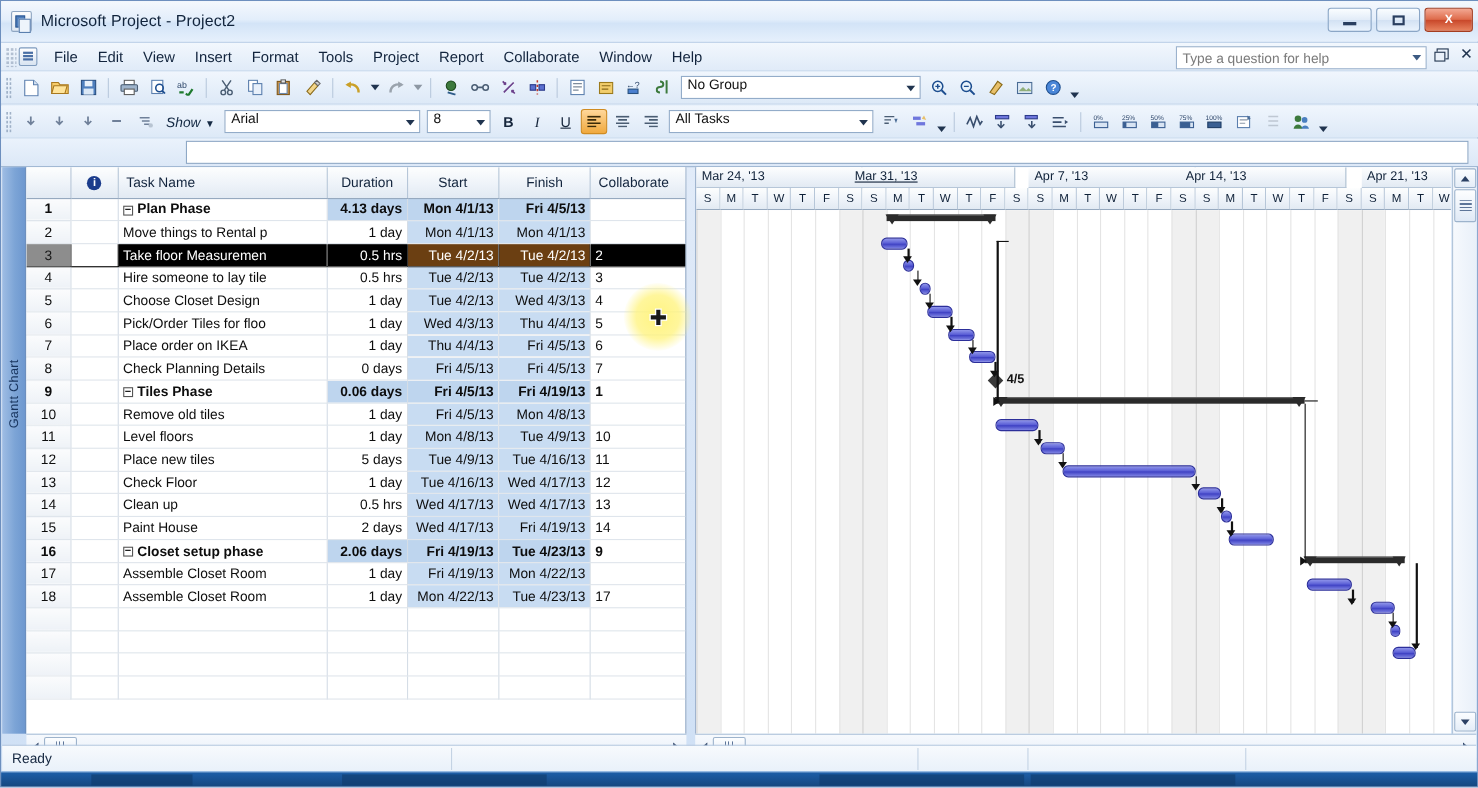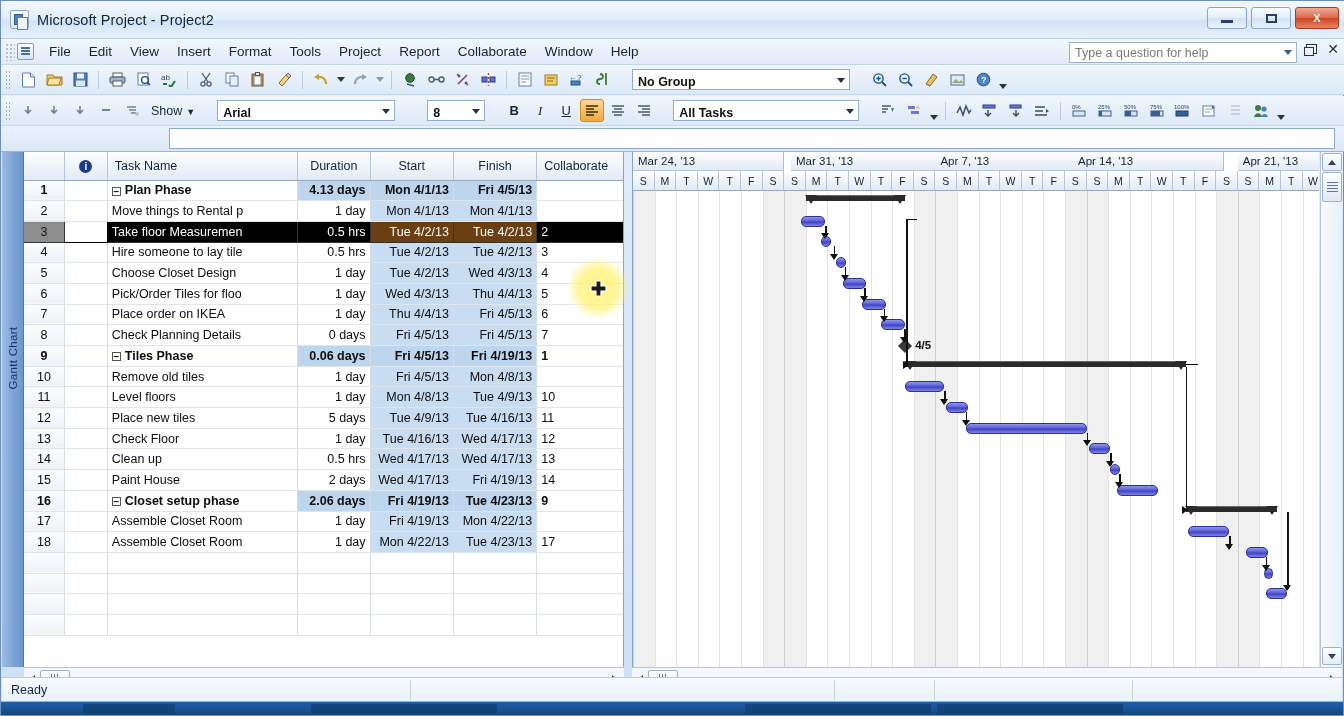--- a/index.html
+++ b/index.html
@@ -108,33 +108,33 @@
     background-size:3px 4px; opacity:.8;}
   .tbi {
     width:24px; height:23px; margin:0 1px; border-radius:3px;
     display:flex; align-items:center; justify-content:center;
     font-size:13px; color:#2b4468; position:relative;
   }
   .tbi.sep { width:1px; height:18px; background:#b9c9dd; margin:0 5px; border-radius:0;}
   .tbsvg { display:block; }
   .combo {
     height:21px; background:#fff; border:1px solid #93acc9;
-    display:flex; align-items:flex-end; position:relative;
-    font-size:12.5px; color:#111; padding-left:5px; margin:0 16px;font-weight:bold;
+    display:flex; align-items:flex-start; position:relative;
+    font-size:12.5px; color:#111; padding-left:5px; margin:0 3px;
   }
   .combo .arr {
     position:absolute; right:4px; top:8px; width:0;height:0;
     border-left:4px solid transparent;border-right:4px solid transparent;
     border-top:5px solid #20344f;
   }
   .combo.nogroup{ width:218px; }
   .combo.font{ width:178px; }
   .combo.size{ width:58px; }
   .combo.filter{ width:186px; }
-  .tb-btn-txt{ font-size:12.5px; color:#142943; padding:2px 6px; }
+  .tb-btn-txt{ font-size:12.5px; color:#142943; padding:2px 6px;font-style:italic; }
   .tbi.active {
     background: linear-gradient(180deg,#ffd79a,#f0a93e);
     border:1px solid #d08c22;
   }
   .tbmore { width:13px; height:22px; display:flex; flex-direction:column;
     align-items:center; justify-content:flex-end; }
   .tbmore::after{ content:""; width:0;height:0;
     border-left:4px solid transparent;border-right:4px solid transparent;
     border-top:5px solid #20344f; margin-bottom:2px;}
 
@@ -944,21 +944,21 @@
             <td class="c-fin"></td>
             <td class="c-pred"></td>
           </tr>
         </tbody>
     </table>
   </div>
 
   <div class="gantt">
     <div class="gantt-hdr" id="gantt-header">
         <div class="wk" style="left: 0px; width: 151.2px;">Mar 24, '13</div>
-        <div class="wk" style="left: 158px; width: 151.2px;">Mar 31, '13</div>
+        <div class="wk" style="left: 139px; width: 151.2px; text-decoration: underline;">Mar 31, '13</div>
         <div class="wk" style="left: 302.4px; width: 151.2px;">Apr 7, '13</div>
         <div class="wk" style="left: 440px; width: 151.2px;">Apr 14, '13</div>
         <div class="wk" style="left: 604.8px; width: 151.2px;">Apr 21, '13</div>
         <div class="dy" style="left: 0px; width: 21.6px;">S</div>
         <div class="dy" style="left: 21.6px; width: 21.6px;">M</div>
         <div class="dy" style="left: 43.2px; width: 21.6px;">T</div>
         <div class="dy" style="left: 64.8px; width: 21.6px;">W</div>
         <div class="dy" style="left: 86.4px; width: 21.6px;">T</div>
         <div class="dy" style="left: 108px; width: 21.6px;">F</div>
         <div class="dy" style="left: 129.6px; width: 21.6px;">S</div>

